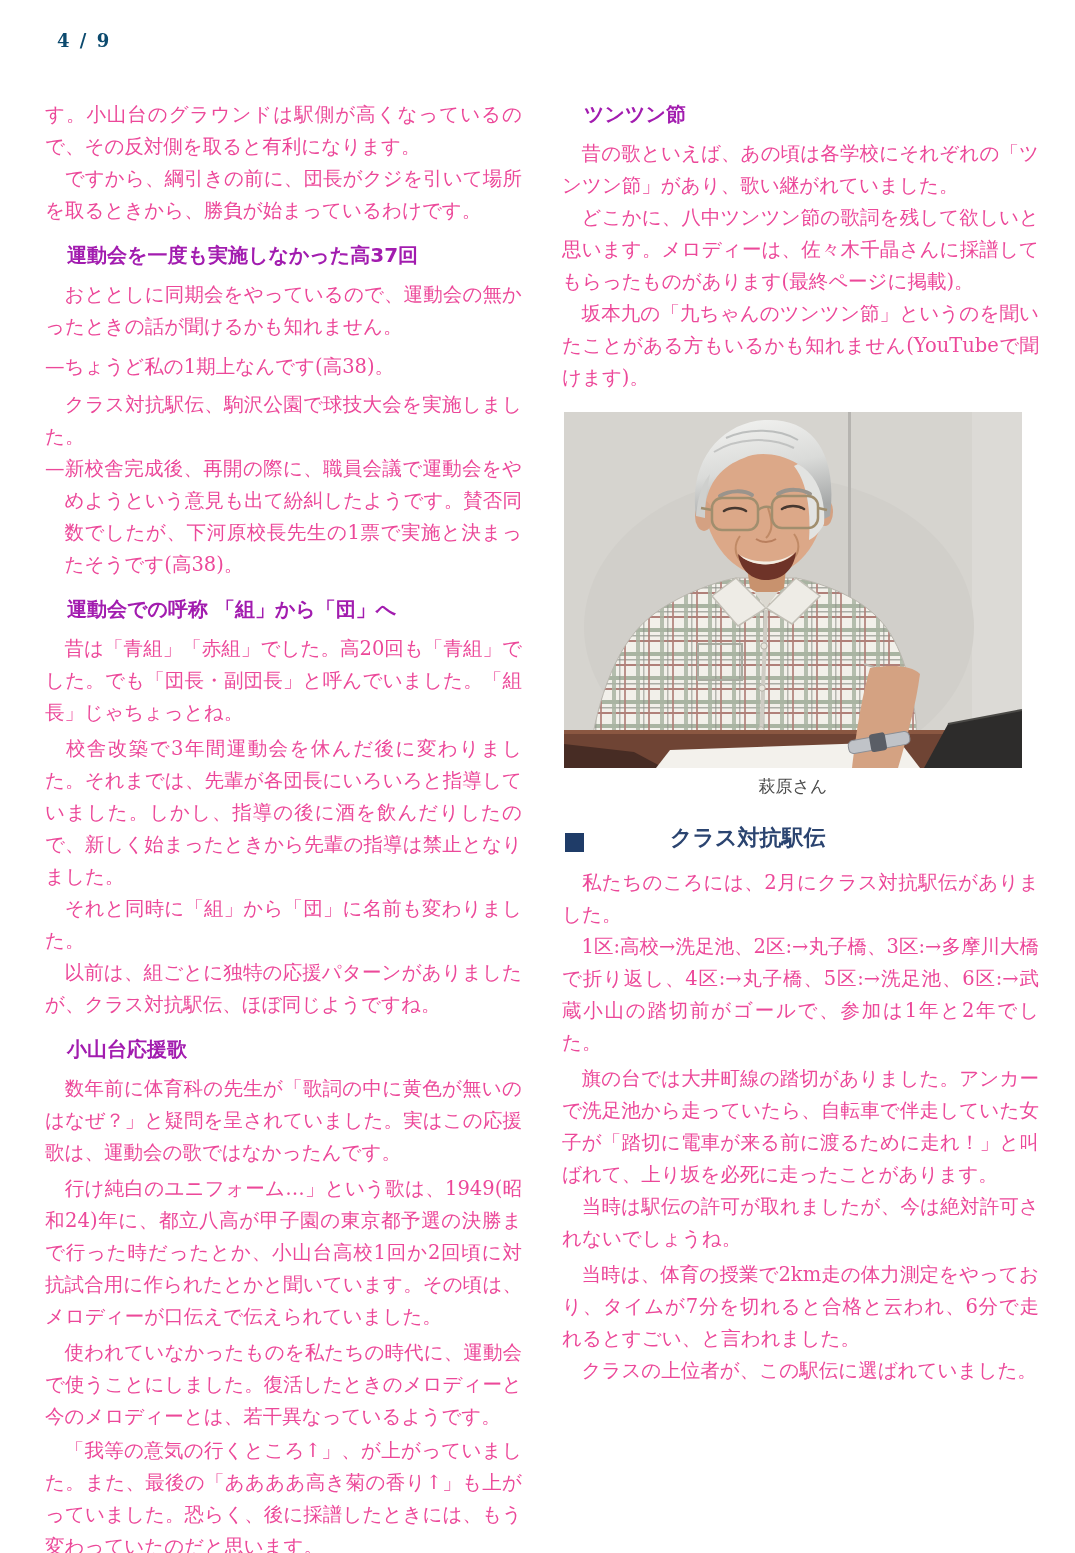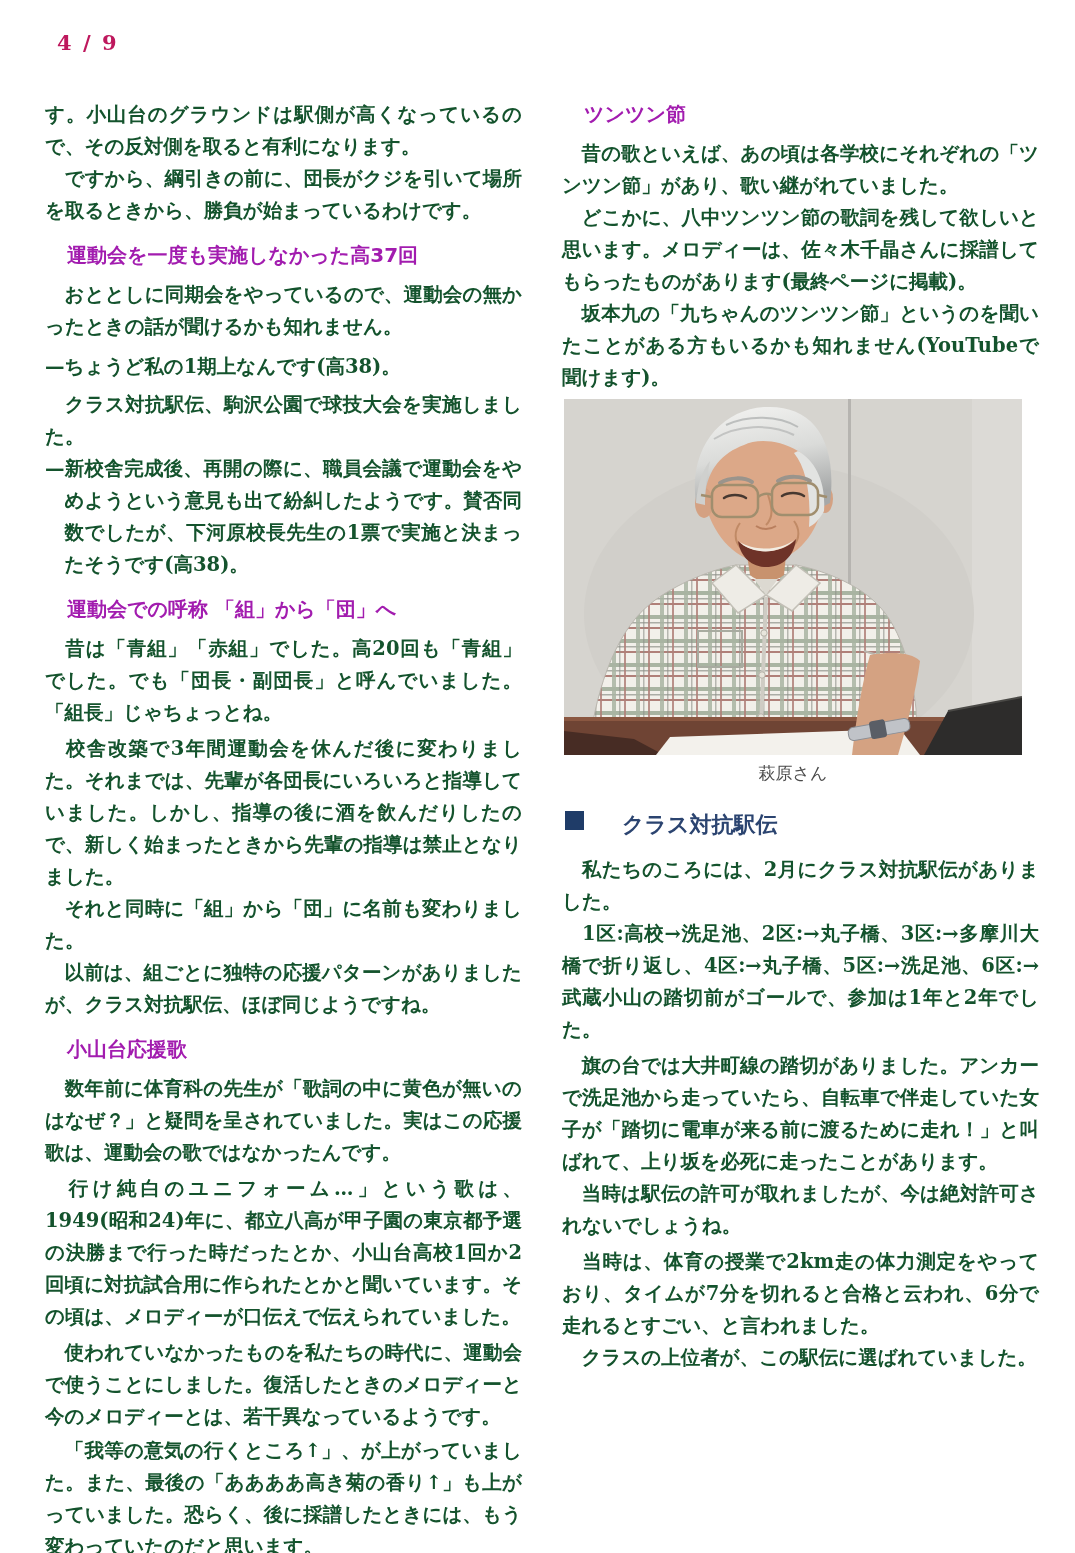--- a/index.html
+++ b/index.html
@@ -4,47 +4,47 @@
 <style>
   * { margin:0; padding:0; box-sizing:border-box; }
   html,body { background:#ffffff; }
   body {
     width:1075px; height:1553px; position:relative; overflow:hidden;
     font-family:"DejaVu Serif","Liberation Serif",serif;
     color:#2e2e2e;
   }
   .pagenum {
     position:absolute; left:57px; top:30px;
-    font-size:21px; font-weight:bold; color:#be185d; letter-spacing:2px;
+    font-size:18px; font-weight:bold; color:#0c4a6e; letter-spacing:2px;
   }
   .col { position:absolute; top:99px; width:477px; }
   .col-left  { left:45px; }
   .col-right { left:562px; }
   p.body {
-    font-size:19.5px; line-height:32px; text-align:justify; color:#14532d;font-weight:bold;
+    font-size:19.5px; line-height:32px; text-align:justify; color:#ec4899;
   }
   p.hang { padding-left:19.5px; text-indent:-19.5px; }
   .mt2{margin-top:2px}.mt4{margin-top:4px}.mt6{margin-top:6px}.mt7{margin-top:8px}
   h3.sec {
     font-family:"DejaVu Sans","Liberation Sans",sans-serif;
     font-size:20px; font-weight:bold; color:#a21caf;
     padding-left:22px; margin:13px 0 9px; line-height:30px;
   }
   h3.sec.first { margin-top:0; }
   .accent-head {
-    display:flex; align-items:flex-start; margin:27px 0 15px;
+    display:flex; align-items:flex-end; margin:27px 0 15px;gap:48px;
   }
   .accent-head .sq {
     width:19px; height:19px; background:#1f3c68; flex:0 0 auto; margin-left:3px;
   }
   .accent-head .txt {
     font-family:"DejaVu Sans","Liberation Sans",sans-serif;
     font-size:22px; font-weight:bold; color:#2b4470; margin-left:38px; line-height:28px;
   }
-  figure.photo { width:458px; margin:5px 0 0 2px; }
+  figure.photo { width:458px; margin:18px 0 0 2px; }
   figure.photo svg { display:block; }
   figcaption {
     text-align:center; font-size:17px; color:#4a4a4a; margin-top:7px; line-height:22px;
   }
 </style>
 </head>
 <body>
 
 <div class="pagenum">4 / 9</div>
 

